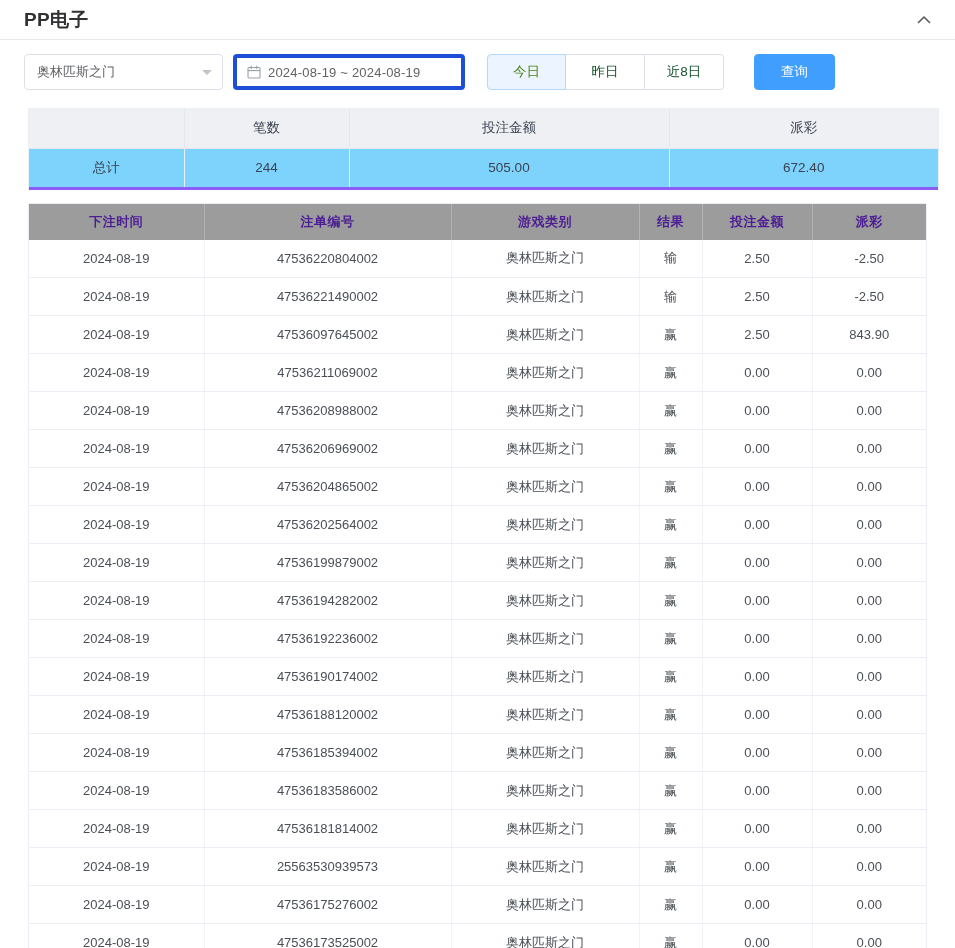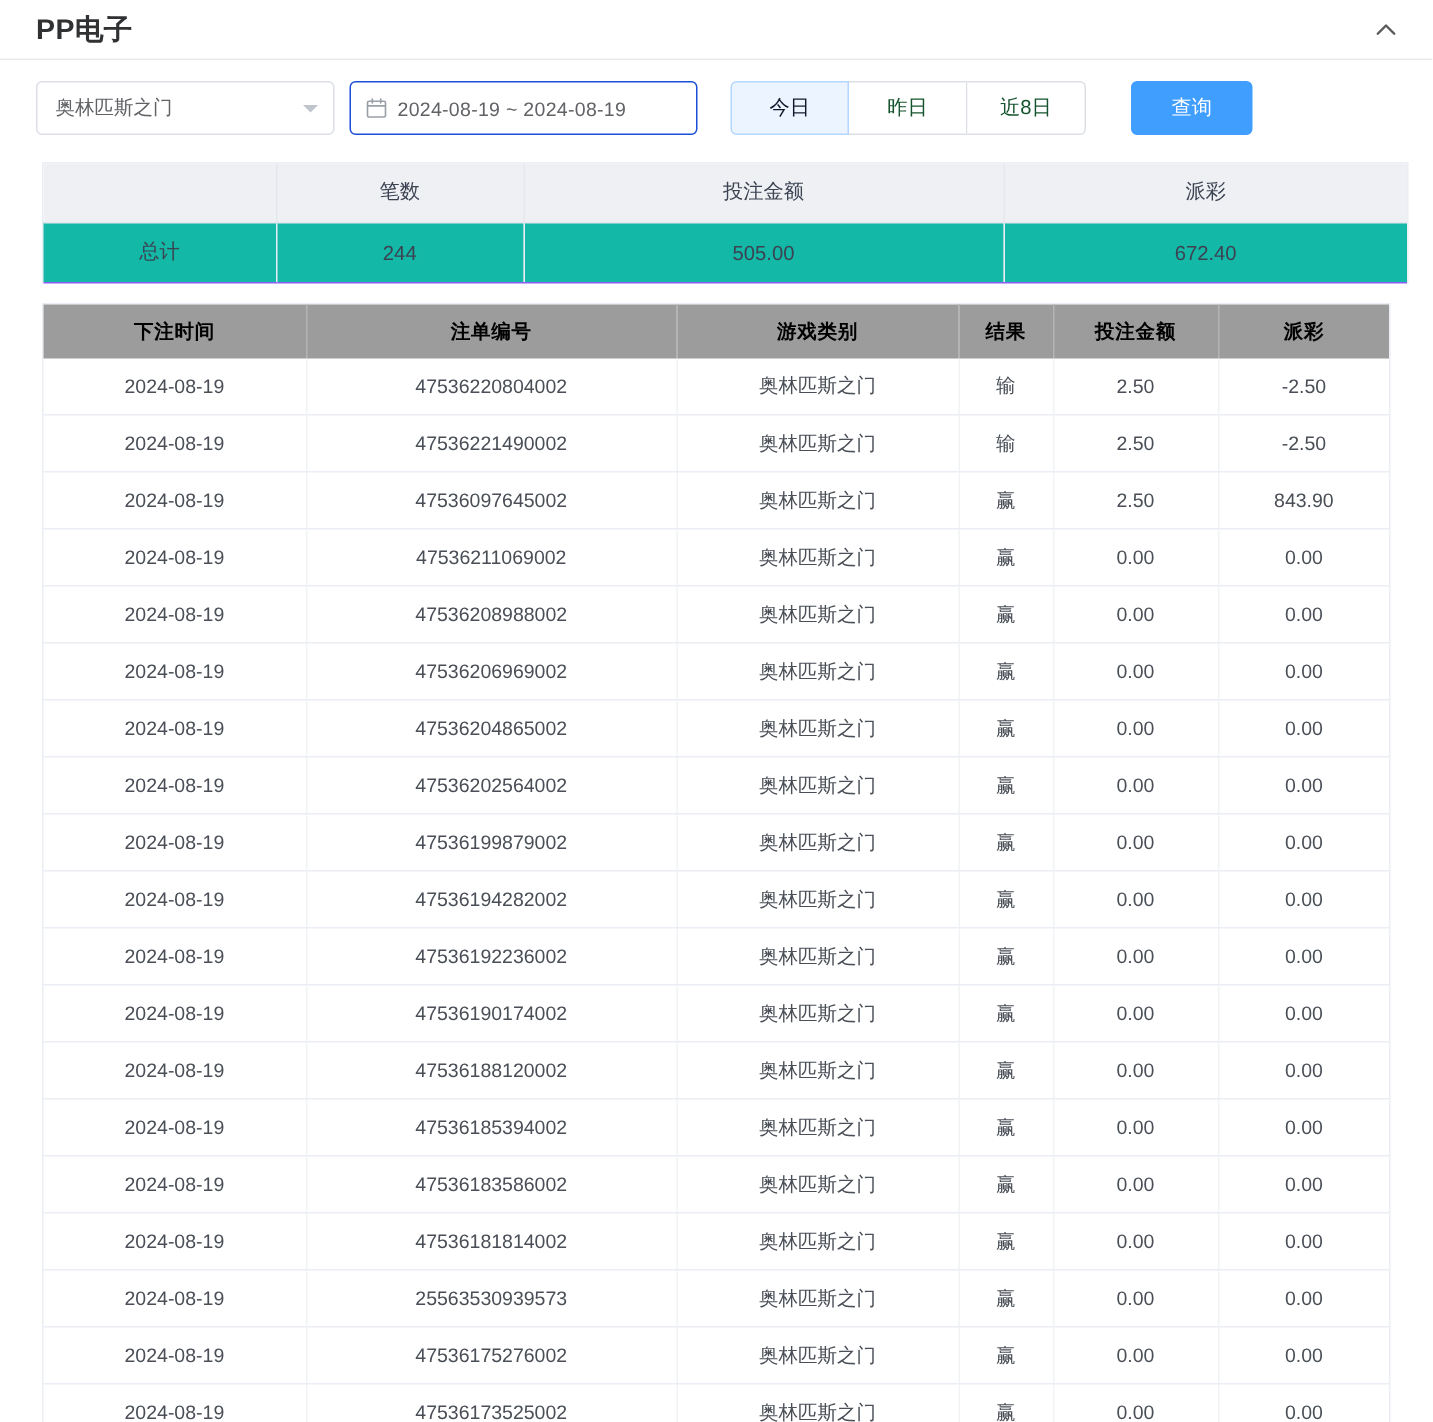--- a/index.html
+++ b/index.html
@@ -65,21 +65,21 @@
   .select .sel-text { flex: 1; }
   .caret {
     width: 0; height: 0;
     border-left: 5px solid transparent;
     border-right: 5px solid transparent;
     border-top: 5px solid #c0c4cc;
   }
   .daterange {
     width: 232px;
     height: 36px;
-    border: 1px solid #1d4ed8;
+    border: 4px solid #1d4ed8;
     border-radius: 4px;
     background: #fff;
     display: flex;
     align-items: center;
     padding: 0 10px;
     font-size: 13px;
     color: #606266;
     gap: 7px;
     cursor: pointer;
   }
@@ -99,21 +99,21 @@
     cursor: pointer;
     display: flex;
     align-items: center;
     justify-content: center;
     font-family: "Liberation Sans", sans-serif;
   }
   .btn:first-child { border-radius: 4px 0 0 4px; }
   .btn:last-child { border-radius: 0 4px 4px 0; }
   .btn + .btn { border-left: none; }
   .btn.active {
-    color: #0f172a;
+    color: #4d7c0f;
     border-color: #b3d8ff;
     background: #ecf5ff;
   }
   .btn.disabled { color: #14532d; }
   .btn-query {
     height: 36px;
     margin-left: 20px;
     min-width: 81px;
     padding: 0 20px;
     font-size: 13.5px;
@@ -147,40 +147,40 @@
     border-right: 1px solid #e4e7ed;
     border-bottom: 1px solid #e4e7ed;
     text-align: center;
   }
   table.summary th:last-child { border-right: none; }
   table.summary td {
     height: 40px;
     text-align: center;
     color: #3b4252;
     border-right: 1px solid #ebeef5;
-    border-bottom: 1px solid #8b5cf6;
-    background: #14b8a6;
+    border-bottom: 3px solid #8b5cf6;
+    background: #7dd3fc;
   }
   table.summary td:last-child { border-right: none; }
 
   
   .detail-wrap {
     margin: 13px 28px 0 28px;
     border: 1px solid #ebeef5;
     border-bottom: none;
   }
   table.detail {
     width: 100%;
     border-collapse: collapse;
     font-size: 13px;
     table-layout: fixed;
   }
   table.detail th {
     background: #9c9c9c;
-    color: #000000;
+    color: #4c1d95;
     font-weight: bold;
     height: 36px;
     font-size: 13px;
     border-right: 1px solid #b4b4b4;
     text-align: center;
     letter-spacing: 0.5px;
   }
   table.detail th:last-child { border-right: none; }
   table.detail td {
     height: 38px;

